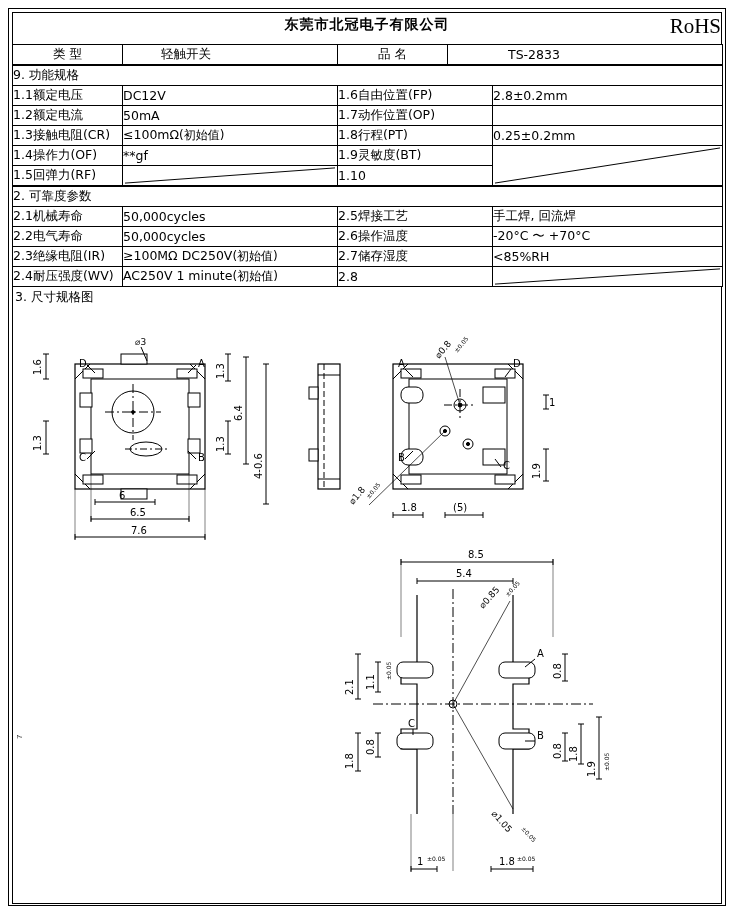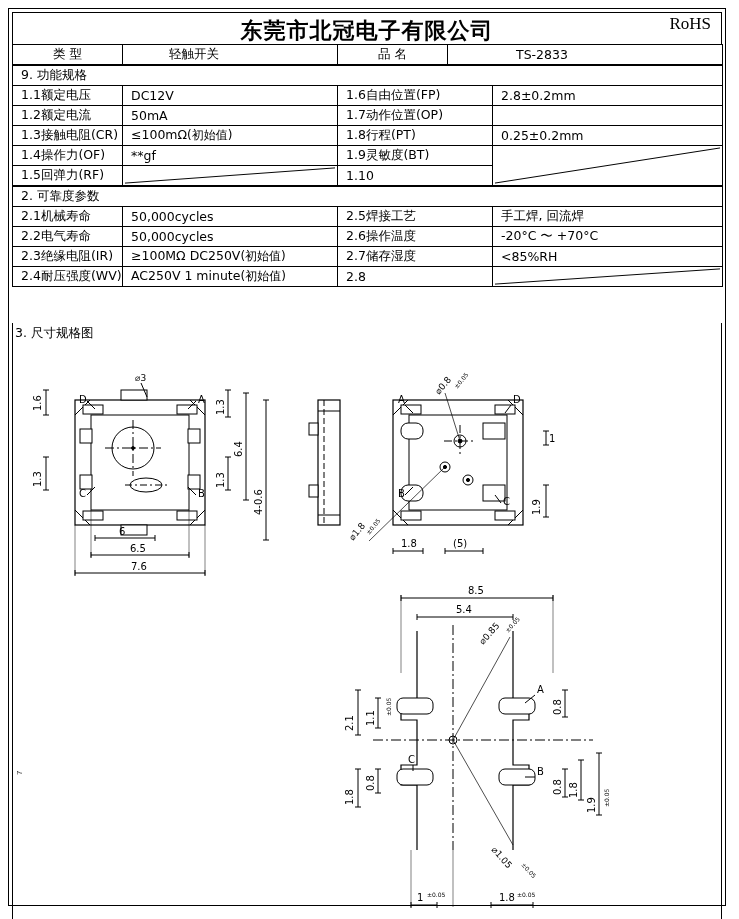--- a/index.html
+++ b/index.html
@@ -3,25 +3,25 @@
 <meta charset="utf-8">
 <style>
   html,body{margin:0;padding:0;background:#fff;}
   body{width:739px;height:919px;font-family:"Liberation Sans","DejaVu Sans",sans-serif;color:#000;}
   .sheet{position:relative;width:739px;height:919px;box-sizing:border-box;}
   .frame{position:absolute;left:8px;top:8px;width:718px;height:898px;border:1px solid #000;box-sizing:border-box;}
   .inner{position:absolute;left:12px;top:12px;width:710px;height:890px;}
 
   
   .hdr{position:relative;height:32px;border:1px solid #000;border-bottom:none;box-sizing:border-box;}
-  .hdr .company{position:absolute;left:0;right:0;top:3px;text-align:center;font-size:22px;font-weight:bold;letter-spacing:1px;font-family:"DejaVu Sans",sans-serif;}
-  .hdr .rohs{position:absolute;right:10px;top:1px;font-size:17px;font-family:"Liberation Serif","DejaVu Serif",serif;}
+  .hdr .company{position:absolute;left:0;right:0;top:3px;text-align:center;font-size:14px;font-weight:bold;letter-spacing:1px;font-family:"DejaVu Sans",sans-serif;}
+  .hdr .rohs{position:absolute;right:0;top:1px;font-size:21px;font-family:"Liberation Serif","DejaVu Serif",serif;}
 
   table.tbl{border-collapse:collapse;width:100%;table-layout:fixed;}
-  table.tbl td{border:1px solid #000;font-size:12.5px;padding:1px 8px;height:20px;box-sizing:border-box;font-family:"DejaVu Sans",sans-serif;}
+  table.tbl td{border:1px solid #000;font-size:12.5px;padding:1px 0;height:20px;box-sizing:border-box;font-family:"DejaVu Sans",sans-serif;}
   .c{text-align:center;}
   .sect{font-size:12.5px;padding:1px 4px;height:20px;}
   .small{font-size:12px;}
   .lbl{white-space:nowrap;margin-left:40px;}
   .diag{position:relative;}
   .diag svg{position:absolute;left:0;top:0;width:100%;height:100%;}
   .title3{font-size:12.5px;padding:2px 2px 3px 2px;font-family:"DejaVu Sans",sans-serif;}
 
   
   .draw{position:relative;width:100%;height:595px;border:1px solid #000;border-top:none;box-sizing:border-box;overflow:hidden;}
@@ -143,21 +143,21 @@
       <td class="lbl"><span>2.8</span><span></span></td>
       <td class="diag">
         <svg viewBox="0 0 230 20" preserveAspectRatio="none">
                 <line x1="2" y1="18" x2="228" y2="2" stroke="#000" stroke-width="1"></line>
               </svg>
       </td>
     </tr>
   </tbody>
       </table>
 
-  <div style="border-left:1px solid #000;border-right:1px solid #000;border-bottom:0;box-sizing:border-box;margin-top:36px;">
+  <div style="border-left:1px solid #000;border-right:1px solid #000;border-bottom:0;box-sizing:border-box;">
     <div class="title3">3. 尺寸规格图</div>
   </div>
 
   <div class="draw">
     <div class="sidemark">7</div>
 
     <svg width="708" height="593" viewBox="0 0 708 593">
       <g stroke="#000" fill="none" stroke-width="1" font-family="DejaVu Sans, sans-serif" font-size="10">
 
       <g>

